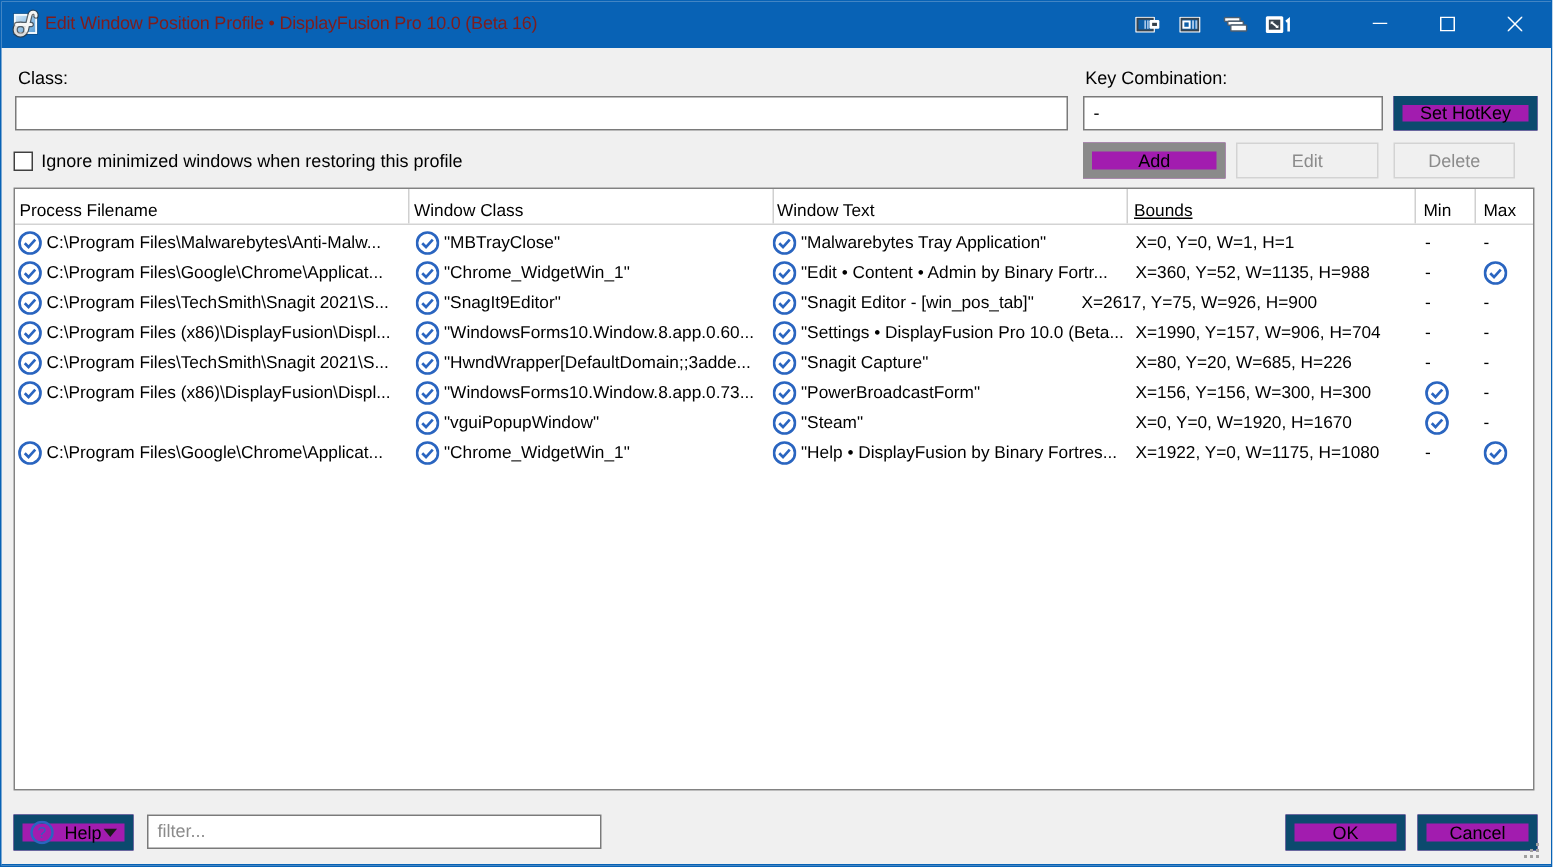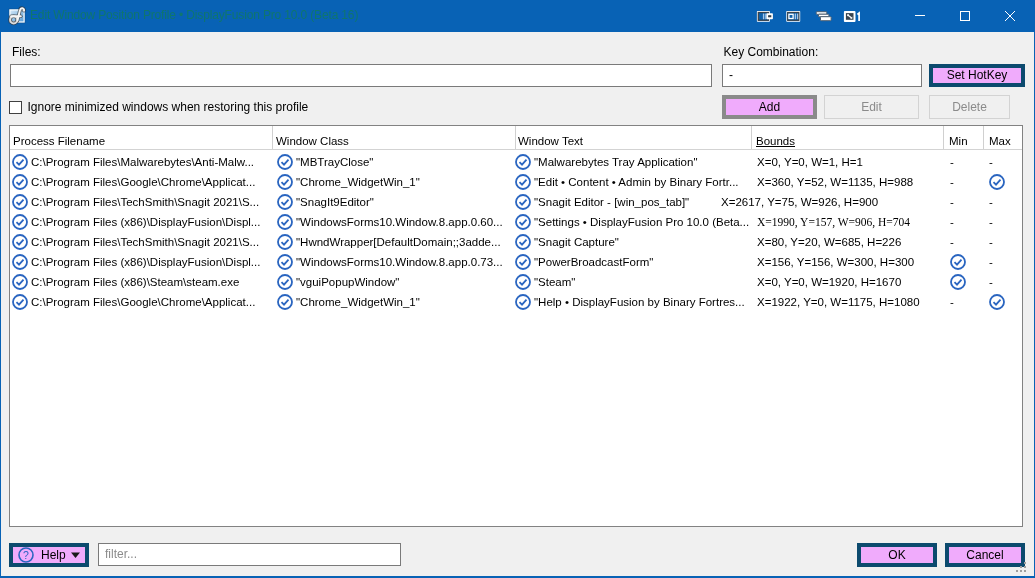--- a/index.html
+++ b/index.html
@@ -1,26 +1,26 @@
 <!DOCTYPE html>
 <html><head>
 <meta charset="utf-8">
 <style>
 * { margin:0; padding:0; box-sizing:border-box; }
 html,body { width:1035px; height:578px; overflow:hidden; }
 body { font-family:"Liberation Sans", sans-serif; font-size:12px; color:#000; }
 .win { position:relative; width:1035px; height:578px; background:#f0f0f0; border:1px solid #0862b5; }
 .titlebar { position:absolute; left:0; top:0; width:1033px; height:31px; background:#0862b5; }
 .title-icon { position:absolute; left:8px; top:6px; }
-.title-text { position:absolute; left:29px; top:7px; color:#0f766e; font-size:12px; letter-spacing:-0.15px; white-space:nowrap; }
+.title-text { position:absolute; left:29px; top:7px; color:#7f1d1d; font-size:12px; letter-spacing:-0.15px; white-space:nowrap; }
 .tb-ico { position:absolute; top:9px; }
 .cap { position:absolute; top:0; height:29px; width:45px; display:flex; align-items:center; justify-content:center; color:#fff; }
 .label { position:absolute; font-size:12px; color:#000; white-space:nowrap; }
 .tbox { position:absolute; background:#fff; border:1px solid #7a7a7a; }
-.btn { position:absolute; background:#f0abfc; border:4px solid #0c4a6e; font-size:12px; color:#000; display:flex; align-items:center; justify-content:center; }
+.btn { position:absolute; background:#a21caf; border:6px solid #0c4a6e; font-size:12px; color:#000; display:flex; align-items:center; justify-content:center; }
 .btn.disabled { background:#f0f0f0; border:1px solid #d3d3d3; color:#8b8b8b; }
 .cbx { position:absolute; left:8px; top:100px; width:13px; height:13px; background:#fff; border:1px solid #404040; }
 .table { position:absolute; left:8px; top:124px; width:1014px; height:402px; background:#fff; border:1px solid #828282; }
 .th { position:absolute; top:0; height:23px; border-right:1px solid #d0d0d0; display:flex; align-items:flex-end; padding-left:3px; padding-bottom:2px; font-size:11.5px; }
 .thline { position:absolute; left:0; top:23px; width:100%; height:1px; background:#d3d3d3; }
 .row { position:absolute; left:0; width:100%; height:20px; }
 .cell { position:absolute; top:0; height:20px; display:flex; align-items:center; white-space:nowrap; overflow:hidden; font-size:11.5px; }
 .ck { flex:0 0 auto; margin-right:3px; }
 .dash { position:absolute; top:0; height:20px; line-height:20px; font-size:11.5px; }
 svg { display:block; }
@@ -90,21 +90,21 @@
       <svg width="10" height="10" viewBox="0 0 10 10">
         <rect x="0.5" y="0.5" width="9" height="9" fill="none" stroke="#fff"></rect>
       </svg>
     </div>
   <div class="cap" style="left:986px">
       <svg width="10" height="10" viewBox="0 0 10 10">
         <path d="M0 0 L10 10 M10 0 L0 10" stroke="#fff" stroke-width="1"></path>
       </svg>
     </div>
 
-  <div class="label" style="left:11px; top:43.5px;">Files:</div>
+  <div class="label" style="left:11px; top:43.5px;">Class:</div>
   <div class="label" style="left:722.5px; top:43.5px;">Key Combination:</div>
   <div class="tbox" style="left:9px; top:62.5px; width:702px; height:23px;"></div>
   <div class="tbox" style="left:721px; top:62.5px; width:200px; height:23px; line-height:20px; padding-left:6px;">-</div>
   <div class="btn" style="left:928px; top:62.5px; width:96px; height:23px;">Set HotKey</div>
 
   <div class="cbx"></div>
   <div class="label" style="left:26.5px; top:98.5px;">Ignore minimized windows when restoring this profile</div>
 
   <div class="btn" style="left:721px; top:94px; width:95px; height:24px; border-color:#8a8a8a;">Add</div>
   <div class="btn disabled" style="left:823px; top:94px; width:95px; height:24px;">Edit</div>
@@ -217,21 +217,21 @@
             </svg>
             <span>"WindowsForms10.Window.8.app.0.60...</span>
           </div>
           <div class="cell" style="left:505px; width:236px;">
             <svg class="ck" width="16" height="16" viewBox="0 0 16 16">
               <circle cx="8" cy="8" r="7" fill="none" stroke="#2a65c0" stroke-width="1.8"></circle>
               <path d="M4.5 8.2 L7 10.7 L11.5 5.7" fill="none" stroke="#2a65c0" stroke-width="1.8"></path>
             </svg>
             <span>"Settings • DisplayFusion Pro 10.0 (Beta...</span>
           </div>
-          <div class="cell" style="left:747px; width:186px;font-family:Liberation Serif, serif;">X=1990, Y=157, W=906, H=704</div>
+          <div class="cell" style="left:747px; width:186px;">X=1990, Y=157, W=906, H=704</div>
           <div class="dash" style="left:940px;">-</div>
           <div class="dash" style="left:979px;">-</div>
         </div>
         <div class="row" style="top:105.5px">
           <div class="cell" style="left:2px; width:260px;">
             <svg class="ck" width="16" height="16" viewBox="0 0 16 16">
               <circle cx="8" cy="8" r="7" fill="none" stroke="#2a65c0" stroke-width="1.8"></circle>
               <path d="M4.5 8.2 L7 10.7 L11.5 5.7" fill="none" stroke="#2a65c0" stroke-width="1.8"></path>
             </svg>
             <span>C:\Program Files\TechSmith\Snagit 2021\S...</span>
@@ -279,27 +279,20 @@
           <div class="cell" style="left:747px; width:186px;">X=156, Y=156, W=300, H=300</div>
           <div style="position:absolute; left:939.5px; top:2px;">
             <svg width="16" height="16" viewBox="0 0 16 16" style="display:block;">
               <circle cx="8" cy="8" r="7" fill="none" stroke="#2a65c0" stroke-width="1.8"></circle>
               <path d="M4.5 8.2 L7 10.7 L11.5 5.7" fill="none" stroke="#2a65c0" stroke-width="1.8"></path>
             </svg>
           </div>
           <div class="dash" style="left:979px;">-</div>
         </div>
         <div class="row" style="top:145.5px">
-          <div class="cell" style="left:2px; width:260px;">
-            <svg class="ck" width="16" height="16" viewBox="0 0 16 16">
-              <circle cx="8" cy="8" r="7" fill="none" stroke="#2a65c0" stroke-width="1.8"></circle>
-              <path d="M4.5 8.2 L7 10.7 L11.5 5.7" fill="none" stroke="#2a65c0" stroke-width="1.8"></path>
-            </svg>
-            <span>C:\Program Files (x86)\Steam\steam.exe</span>
-          </div>
           <div class="cell" style="left:267px; width:238px;">
             <svg class="ck" width="16" height="16" viewBox="0 0 16 16">
               <circle cx="8" cy="8" r="7" fill="none" stroke="#2a65c0" stroke-width="1.8"></circle>
               <path d="M4.5 8.2 L7 10.7 L11.5 5.7" fill="none" stroke="#2a65c0" stroke-width="1.8"></path>
             </svg>
             <span>"vguiPopupWindow"</span>
           </div>
           <div class="cell" style="left:505px; width:236px;">
             <svg class="ck" width="16" height="16" viewBox="0 0 16 16">
               <circle cx="8" cy="8" r="7" fill="none" stroke="#2a65c0" stroke-width="1.8"></circle>

